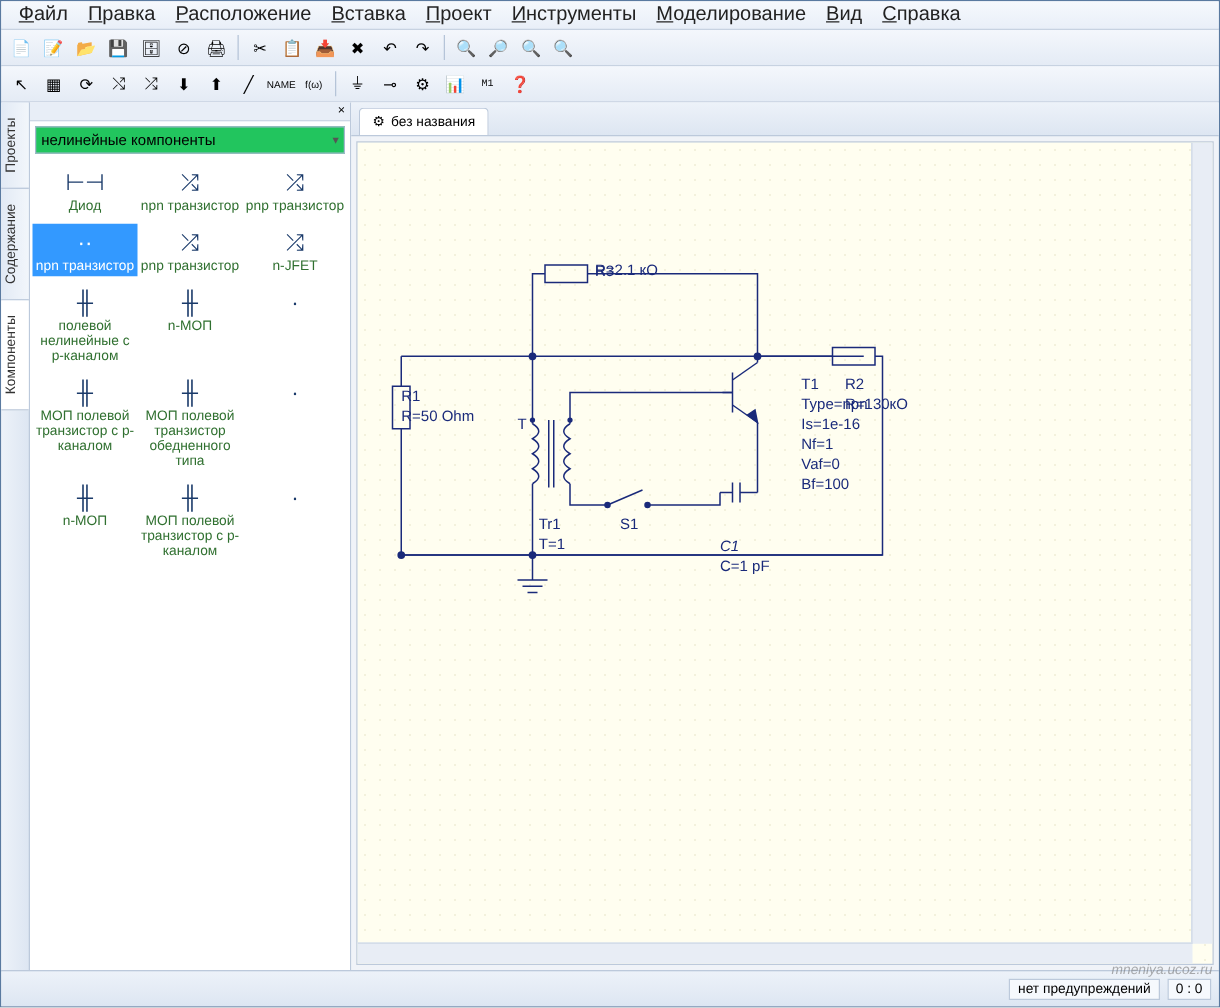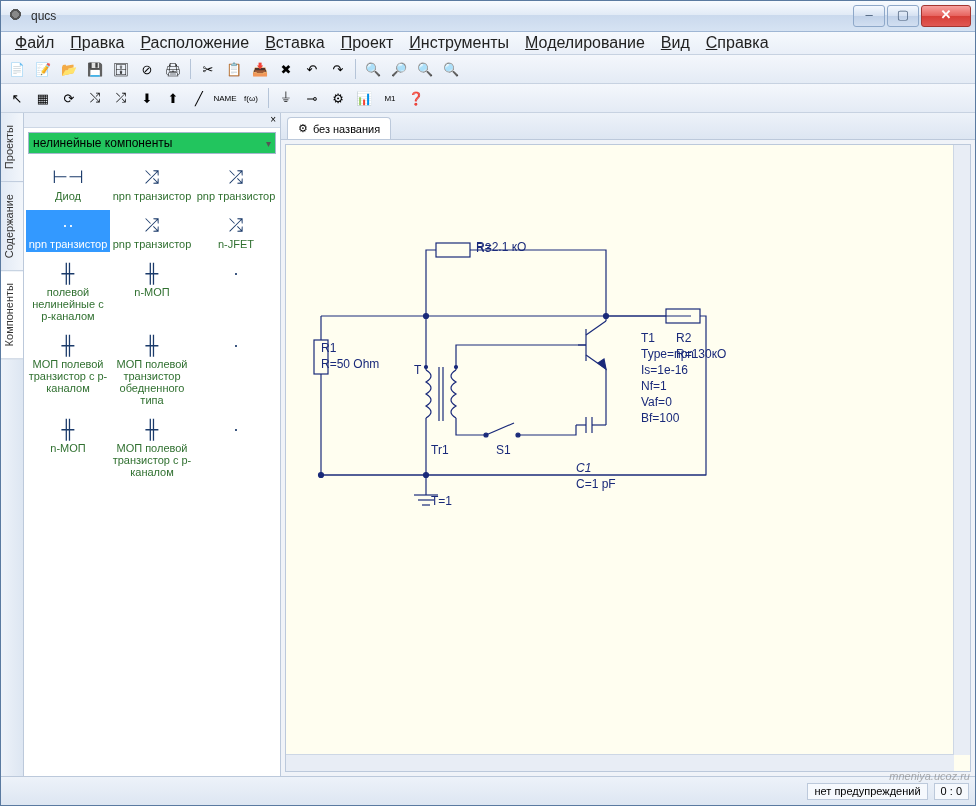--- a/index.html
+++ b/index.html
@@ -249,30 +249,20 @@
     bottom: 24px;
     font-size: 11px;
     color: rgba(120,120,120,0.6);
     font-style: italic;
   }
 </style>
 </head>
 <body>
 
 <div class="window">
-  <div class="titlebar">
-    <div class="titlebar-icon"></div>
-    <div class="title-text">qucs</div>
-    <div class="title-spacer"></div>
-    <div class="winbtns">
-      <div class="winbtn">–</div>
-      <div class="winbtn">▢</div>
-      <div class="winbtn close">✕</div>
-    </div>
-  </div>
 
   <div class="menubar">
     <span><u>Ф</u><t></t>айл</span>
     <span><u>П</u>равка</span>
     <span><u>Р</u>асположение</span>
     <span><u>В</u>ставка</span>
     <span><u>П</u>роект</span>
     <span><u>И</u>нструменты</span>
     <span><u>М</u>оделирование</span>
     <span><u>В</u>ид</span>
@@ -310,21 +300,21 @@
     <div class="tbtn">⬇</div>
     <div class="tbtn">⬆</div>
     <div class="tbtn">╱</div>
     <div class="tbtn" style="font-size:8px;">NAME</div>
     <div class="tbtn" style="font-size:8px;">f(ω)</div>
     <div class="tsep"></div>
     <div class="tbtn">⏚</div>
     <div class="tbtn">⊸</div>
     <div class="tbtn">⚙</div>
     <div class="tbtn">📊</div>
-    <div class="tbtn" style="font-size:8px;">M1</div>
+    <div class="tbtn" style="font-size:8px;font-family:Liberation Mono, monospace;">M1</div>
     <div class="tbtn">❓</div>
   </div>
 
   <div class="body">
     <div class="vtabs">
       <div class="vtab">Проекты</div>
       <div class="vtab">Содержание</div>
       <div class="vtab active">Компоненты</div>
     </div>
 
@@ -487,21 +477,21 @@
         <div class="schem-label" style="left:390px; top:186px;">R2</div>
         <div class="schem-label" style="left:390px; top:202px;">R=130кО</div>
         <div class="schem-label" style="left:355px; top:186px;text-align:right;">T1</div>
         <div class="schem-label" style="left:355px; top:202px;">Type=npn</div>
         <div class="schem-label" style="left:355px; top:218px;">Is=1e-16</div>
         <div class="schem-label" style="left:355px; top:234px;">Nf=1</div>
         <div class="schem-label" style="left:355px; top:250px;">Vaf=0</div>
         <div class="schem-label" style="left:355px; top:266px;">Bf=100</div>
         <div class="schem-label" style="left:128px; top:218px;">T</div>
         <div class="schem-label" style="left:145px; top:298px;">Tr1</div>
-        <div class="schem-label" style="left:145px; top:314px;margin-top:35px;">T=1</div>
+        <div class="schem-label" style="left:145px; top:314px;">T=1</div>
         <div class="schem-label" style="left:210px; top:298px;">S1</div>
         <div class="schem-label" style="left:290px; top:316px;font-style:italic;">C1</div>
         <div class="schem-label" style="left:290px; top:332px;">C=1 pF</div>
 
         <div class="vscroll"></div>
         <div class="hscroll"></div>
       </div>
     </div>
   </div>
 

